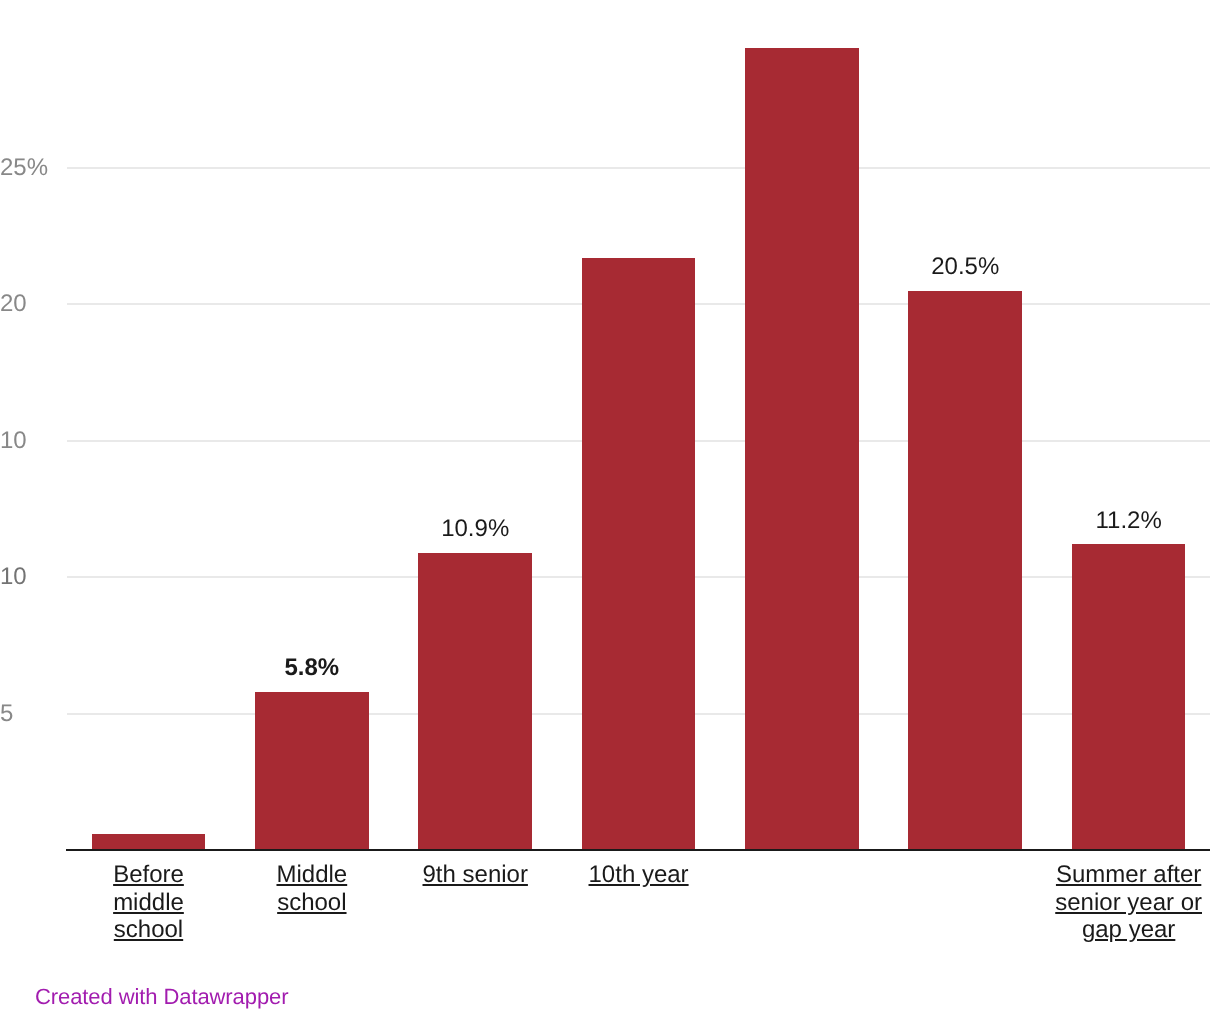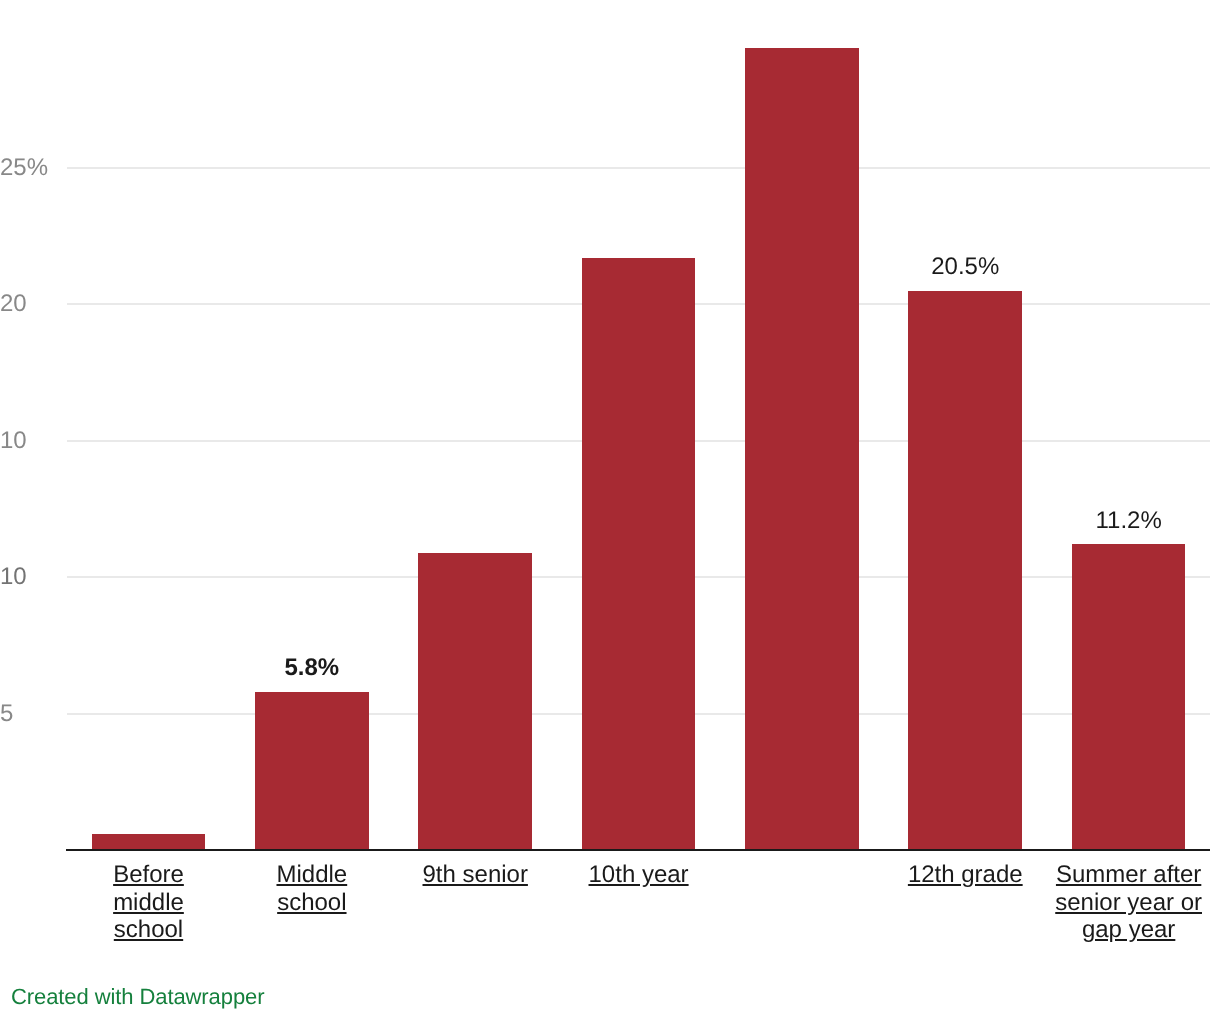--- a/index.html
+++ b/index.html
@@ -60,44 +60,42 @@
 
   <div class="bar" style="left: 91.65px; width: 113.7px; top: 833.819px; height: 16.3812px; background: rgb(167, 42, 51);"></div>
   <div class="bar" style="left: 255.007px; width: 113.7px; top: 691.848px; height: 158.352px; background: rgb(167, 42, 51);"></div>
   <div class="bar" style="left: 418.364px; width: 113.7px; top: 552.608px; height: 297.592px; background: rgb(167, 42, 51);"></div>
   <div class="bar" style="left: 581.721px; width: 113.7px; top: 257.747px; height: 592.453px; background: rgb(167, 42, 51);"></div>
   <div class="bar" style="left: 745.079px; width: 113.7px; top: 47.5212px; height: 802.679px; background: rgb(167, 42, 51);"></div>
   <div class="bar" style="left: 908.436px; width: 113.7px; top: 290.509px; height: 559.691px; background: rgb(167, 42, 51);"></div>
   <div class="bar" style="left: 1071.79px; width: 113.7px; top: 544.418px; height: 305.782px; background: rgb(167, 42, 51);"></div>
 
   <div class="vlabel" style="left: 205.007px; width: 213.7px; top: 656.248px; color: rgb(26, 26, 26); font-weight: bold;">5.8%</div>
+  <div class="vlabel" style="left: 368.364px; width: 213.7px; top: 517.008px; color: rgb(26, 26, 26);">10.9%</div>
   <div class="vlabel" style="left: 858.436px; width: 213.7px; top: 254.909px; color: rgb(26, 26, 26);">20.5%</div>
   <div class="vlabel" style="left: 1021.79px; width: 213.7px; top: 508.818px; color: rgb(26, 26, 26);">11.2%</div>
 
   <div class="xlabel" style="left: 31.65px; width: 233.7px; top: 861.2px;">
     <span class="ln">Before</span>
     <span class="ln">middle</span>
     <span class="ln">school</span>
   </div>
   <div class="xlabel" style="left: 195.007px; width: 233.7px; top: 861.2px;">
     <span class="ln">Middle</span>
     <span class="ln">school</span>
   </div>
   <div class="xlabel" style="left: 358.364px; width: 233.7px; top: 861.2px;">
     <span class="ln">9th senior</span>
   </div>
   <div class="xlabel" style="left: 521.721px; width: 233.7px; top: 861.2px;">
     <span class="ln">10th year</span>
   </div>
-  <div class="xlabel" style="left: 848.436px; width: 233.7px; top: 861.2px;">
-    <span class="ln">12th grade</span>
-  </div>
   <div class="xlabel" style="left: 1011.79px; width: 233.7px; top: 861.2px;">
     <span class="ln">Summer after</span>
     <span class="ln">senior year or</span>
     <span class="ln">gap year</span>
   </div>
 
   <div class="axis-line" style="left: 66px; top: 849.2px; width: 1143.5px; background: rgb(26, 26, 26);"></div>
 
-  <div class="credit" style="color: #15803d;">Created with Datawrapper</div>
+  <div class="credit" style="color: #a21caf; margin-left: 24px;">Created with Datawrapper</div>
 
 </div>
 
 </body></html>

